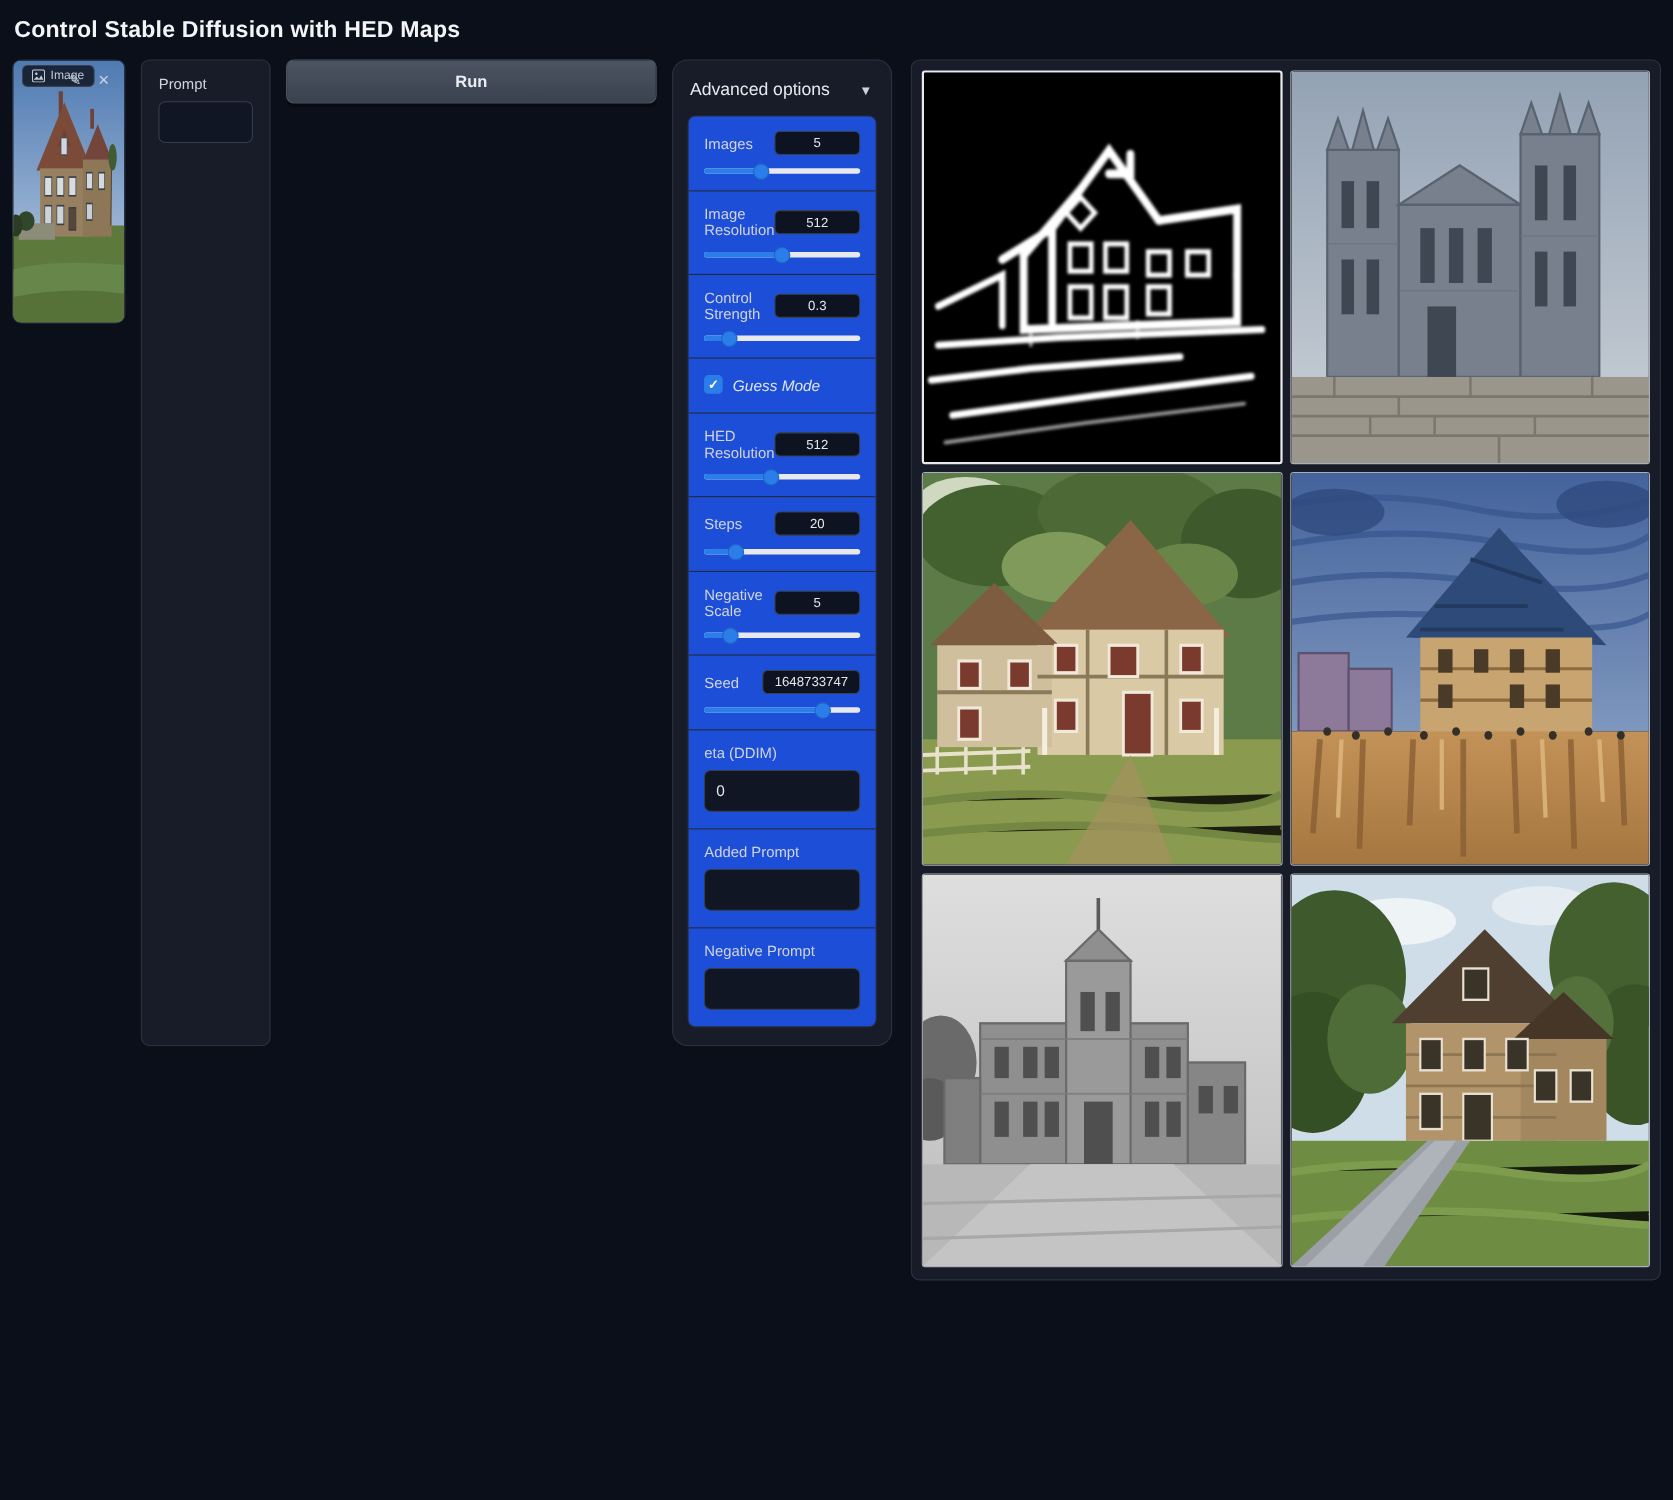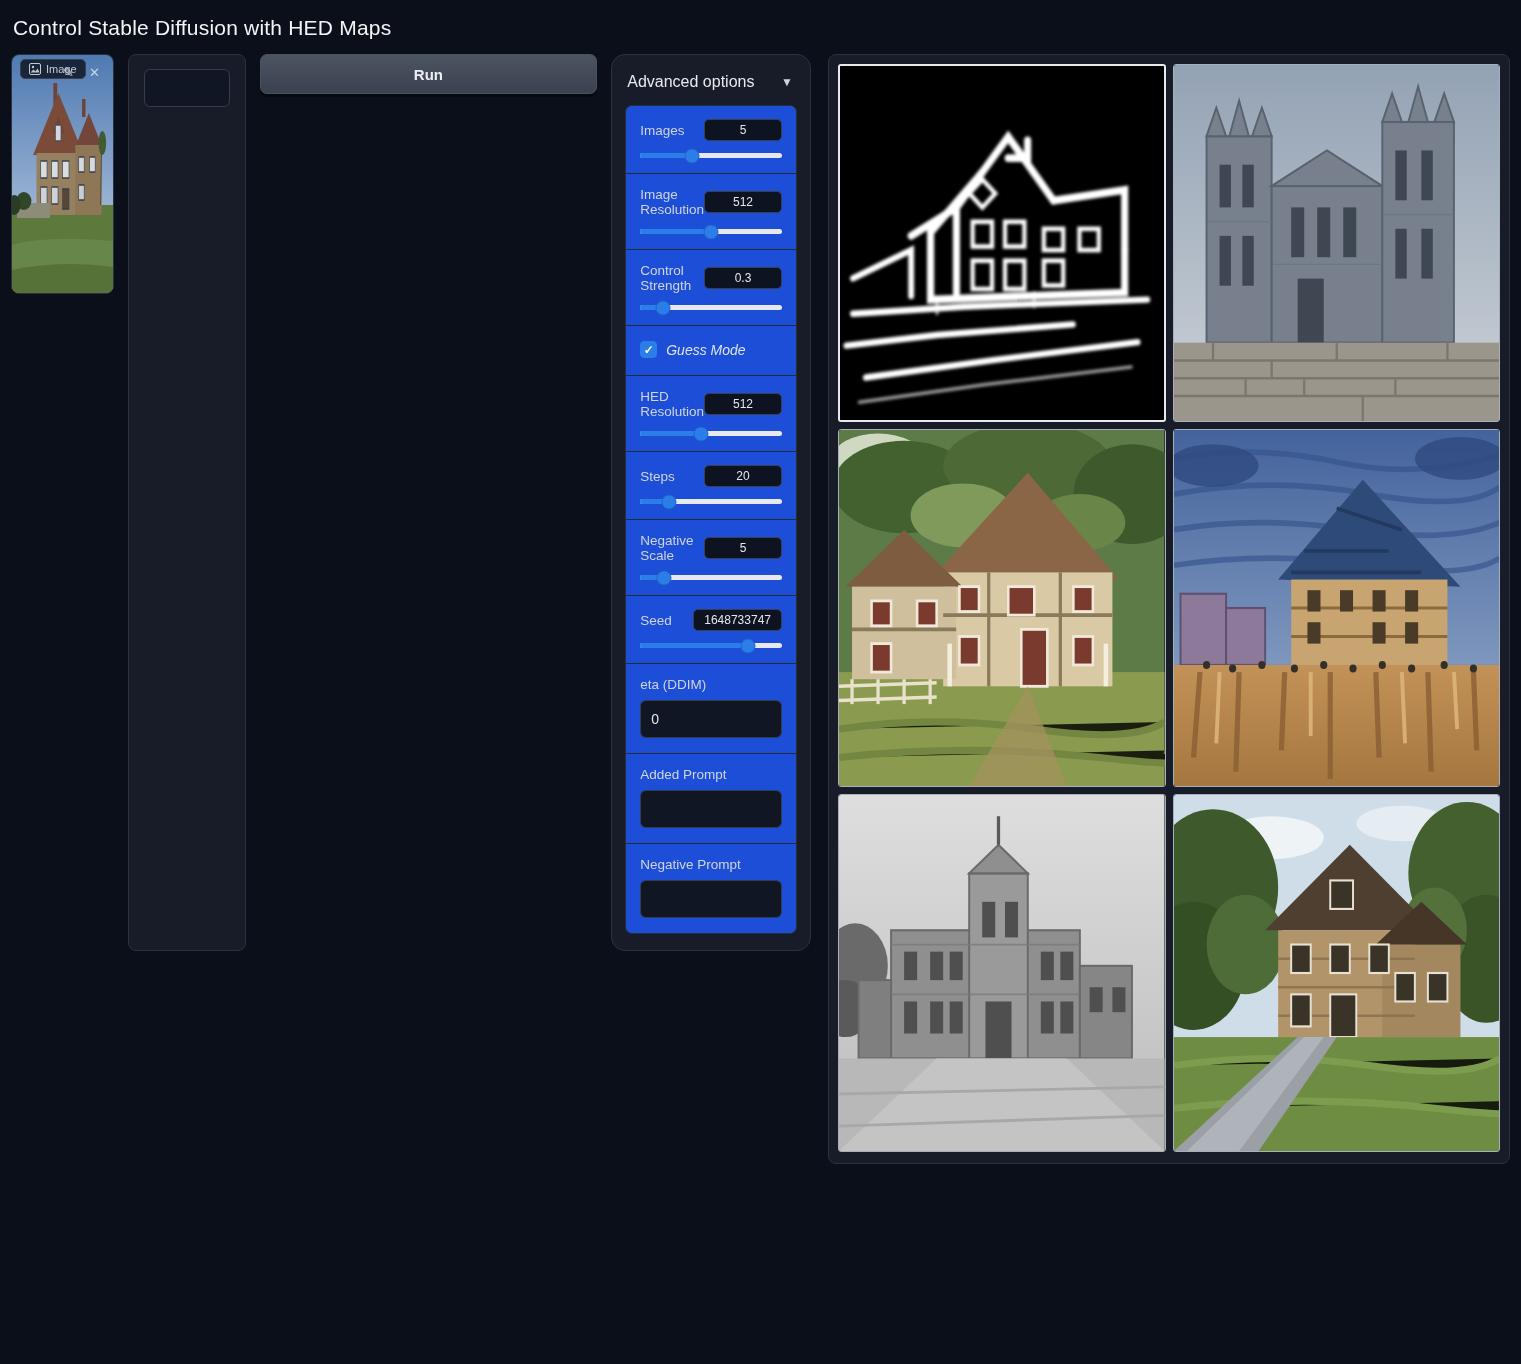--- a/index.html
+++ b/index.html
@@ -1,18 +1,18 @@
 <!DOCTYPE html>
 <html><head>
 <meta charset="utf-8">
 <style>
   * { margin:0; padding:0; box-sizing:border-box; }
   html,body { width:1521px; height:1364px; background:#0b0f19; font-family:"Liberation Sans", sans-serif; color:#e5e7eb; overflow:hidden; }
   .page { padding:10px 11px; }
-  .page-title { font-size:21px; font-weight:normal; color:#f3f4f6; padding:6px 0 14px 2px; letter-spacing:.2px; }
+  .page-title { font-size:21px; font-weight:bold; color:#f3f4f6; padding:6px 0 14px 2px; letter-spacing:.2px; }
   .layout { display:flex; gap:17px; align-items:flex-start; }
   .left-col { width:800px; display:flex; flex-direction:row; gap:14px; }
   .right-col { flex:1; }
 
   .panel { background:#171c28; border:1px solid #2a3242; border-radius:8px; }
 
   
   .image-panel { position:relative; height:240px; overflow:hidden; display:flex; justify-content:center; }
   .image-preview { height:240px; width:241px; display:block; }
   .image-chip { position:absolute; top:4px; left:8px; display:flex; align-items:center; gap:5px;
@@ -118,20 +118,21 @@
           </svg>
           <span>Image</span>
         </div>
         <div class="image-tools">
           <button class="tool-btn">✎</button>
           <button class="tool-btn">✕</button>
         </div>
       </div>
 
       <div class="panel prompt-panel">
+        <span class="block-label">Prompt</span>
         <input class="text-input" type="text" value="" style="">
       </div>
 
       <button class="run-button">Run</button>
 
       <div class="panel advanced-panel">
         <div class="acc-header">
           <span class="acc-title">Advanced options</span>
           <span class="acc-arrow">▼</span>
         </div>

